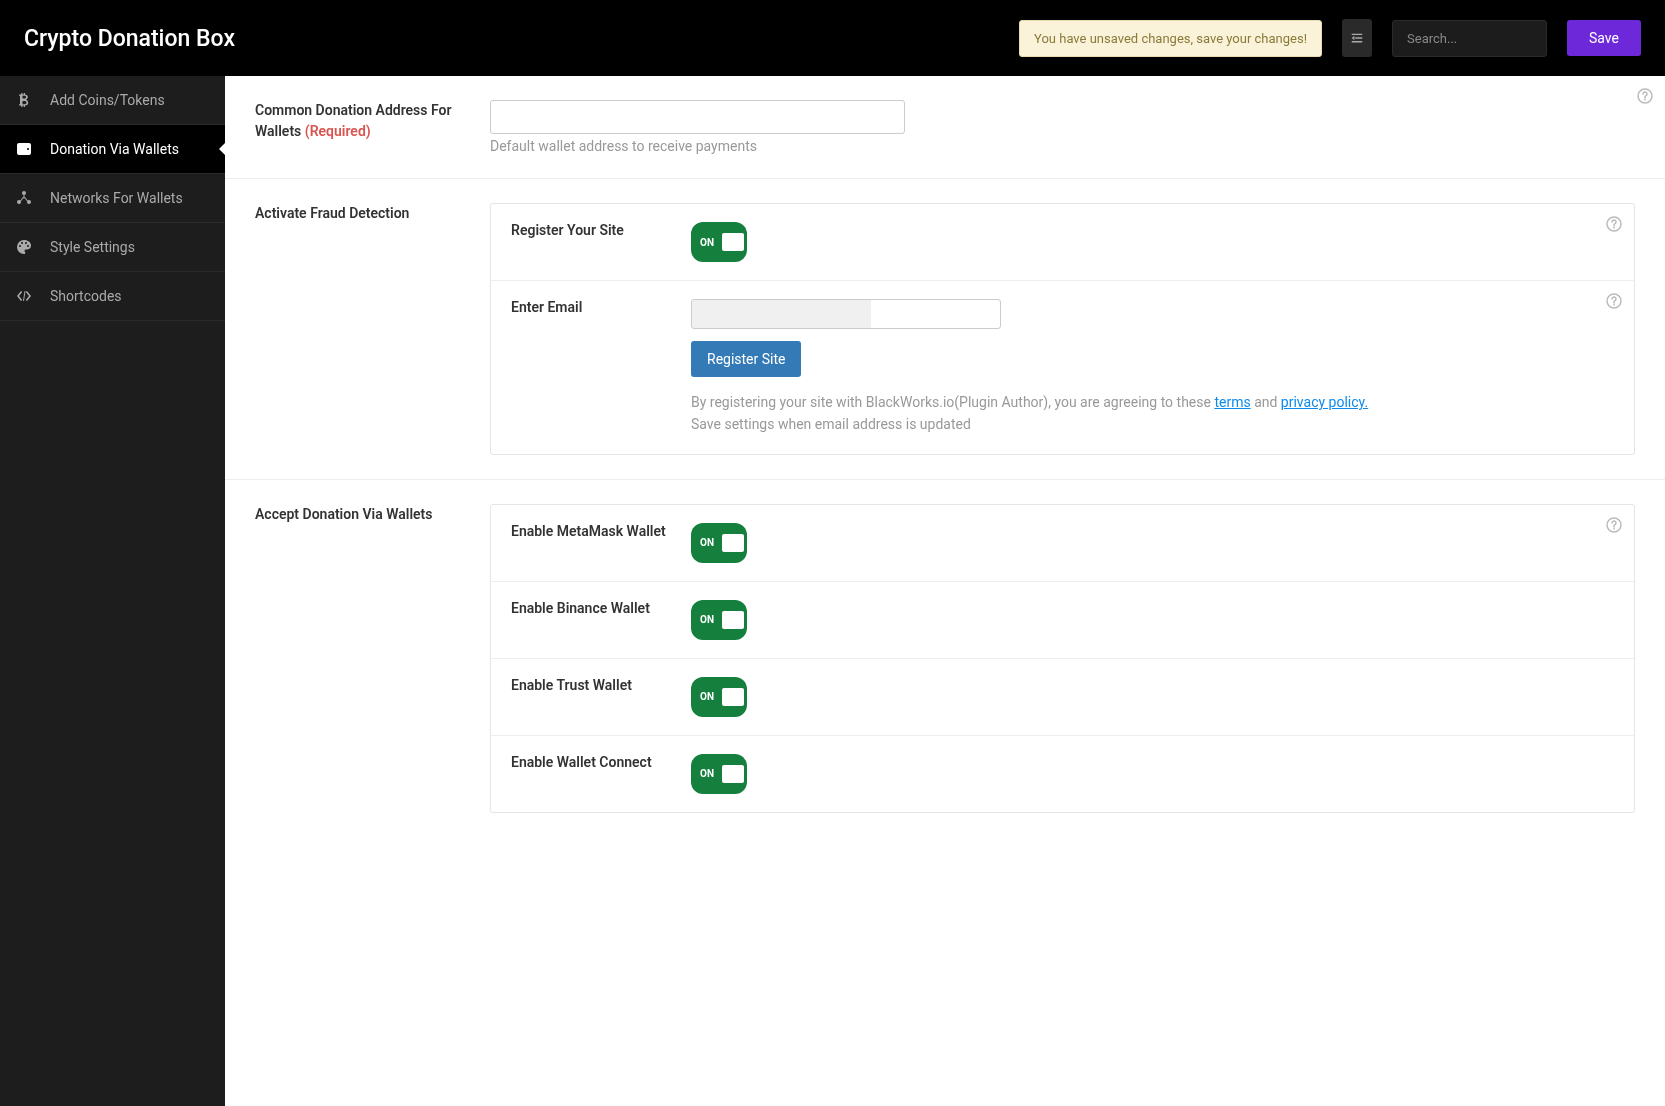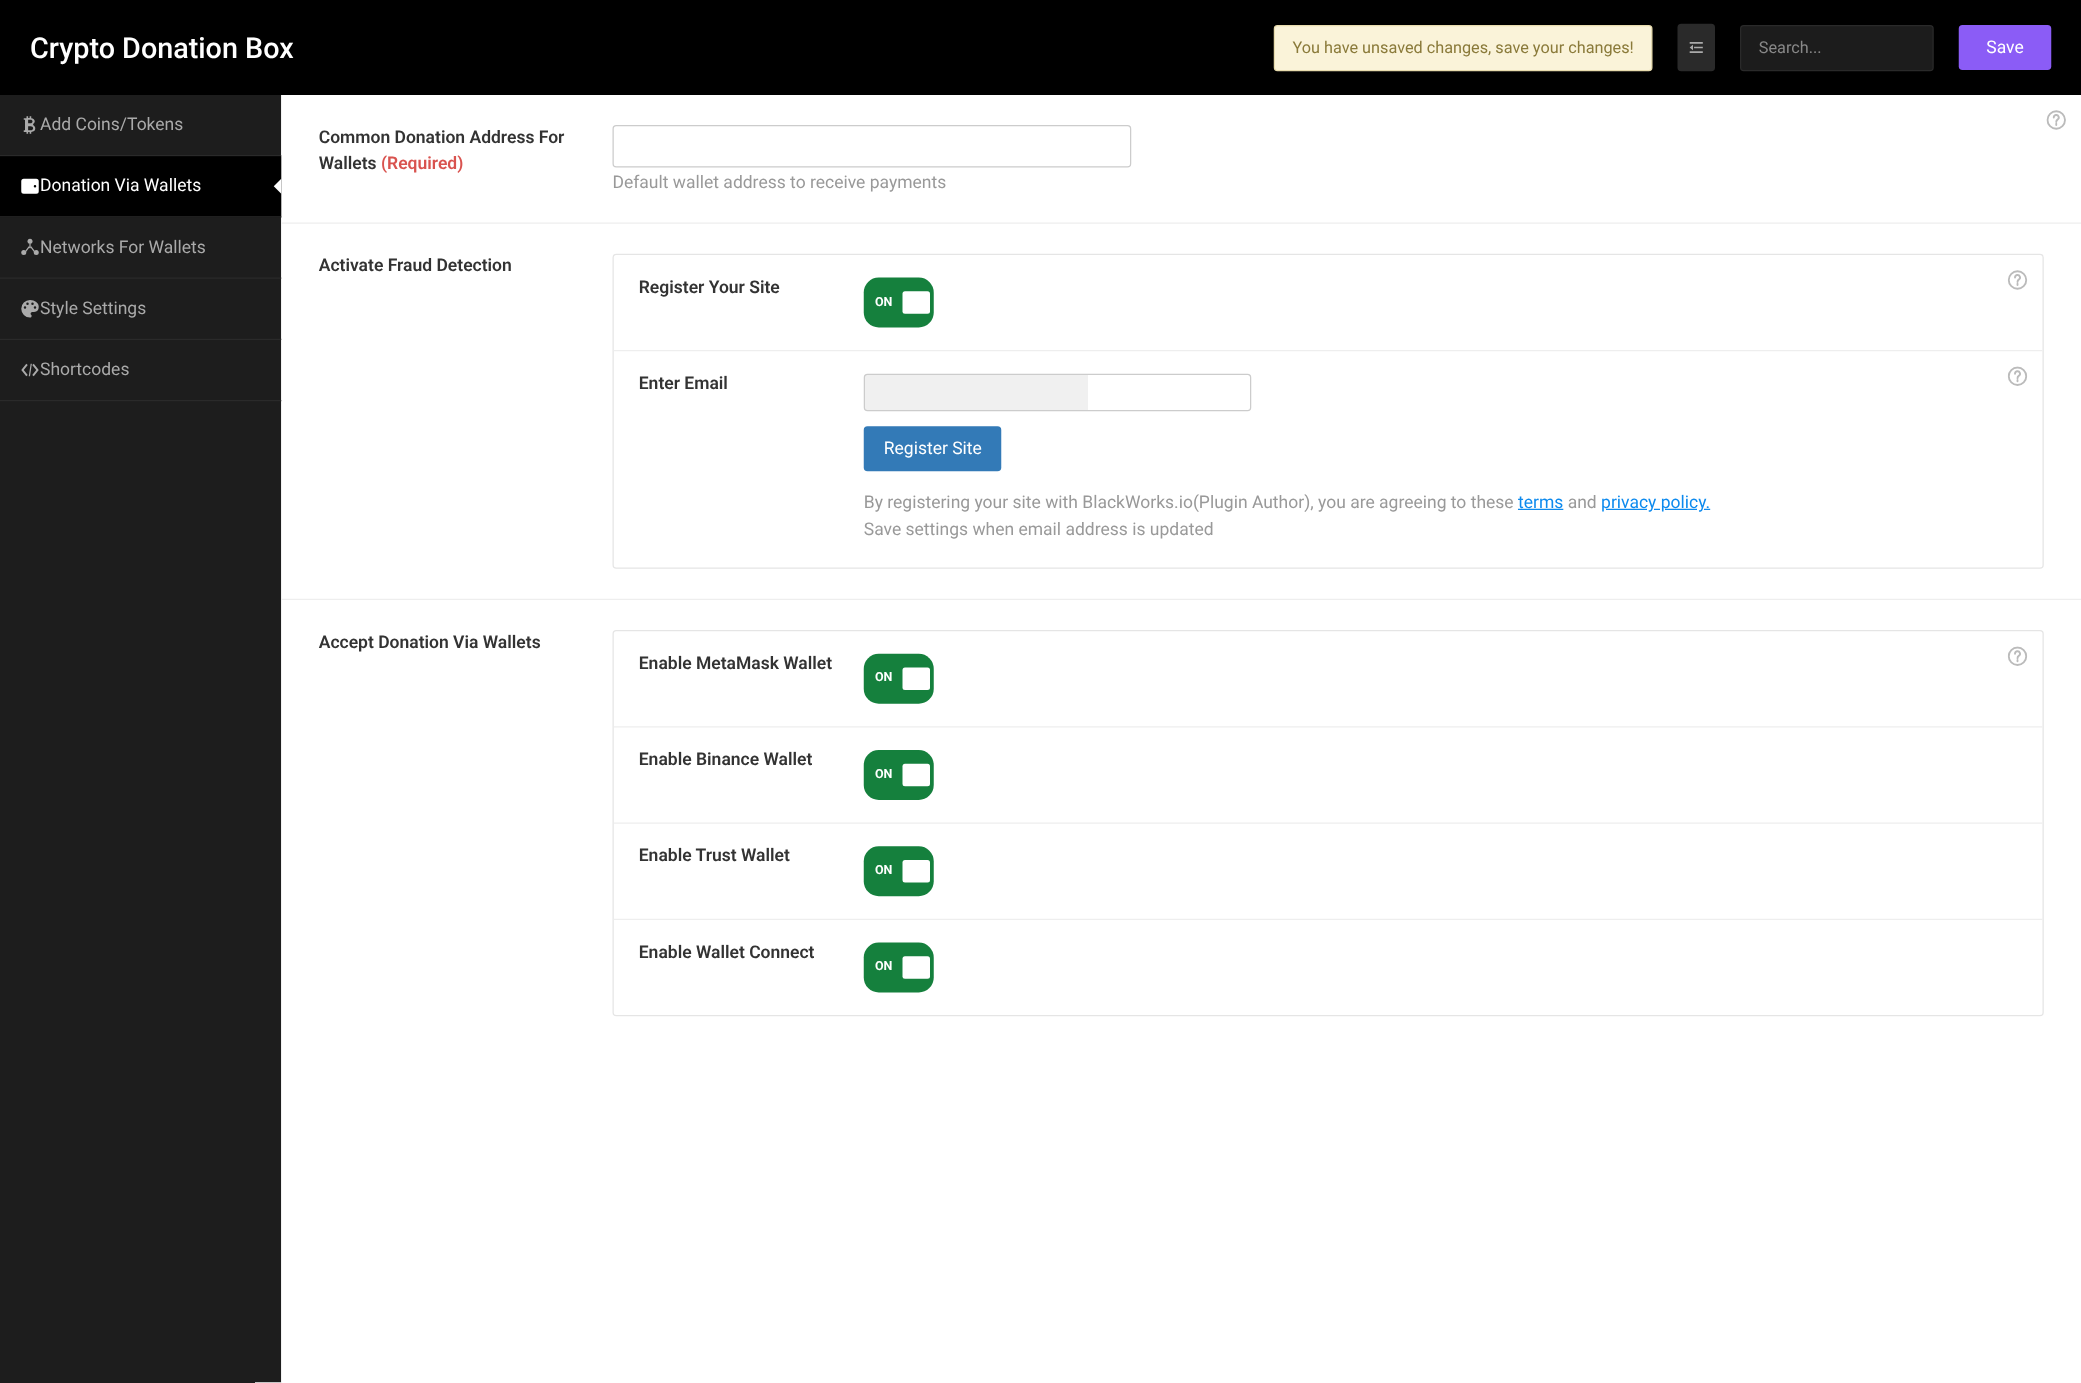--- a/index.html
+++ b/index.html
@@ -4,24 +4,24 @@
 <style>
 *{box-sizing:border-box;margin:0;padding:0;font-family:-apple-system,BlinkMacSystemFont,"Segoe UI",Roboto,Helvetica,Arial,sans-serif}
 body{background:#fff;color:#333}
 .topbar{background:#000;height:76px;display:flex;align-items:center;justify-content:space-between;padding:12px 24px}
 .app-title{color:#fff;font-size:23px;font-weight:500}
 .topbar-right{display:flex;align-items:center;gap:20px}
 .unsaved-banner{background:#faf3d9;border:1px solid #e8dcae;color:#8a7a3a;padding:10px 14px;border-radius:3px;font-size:13px}
 .sidebar-collapse-btn{background:#2a2a2a;color:#aaa;width:30px;height:38px;display:flex;align-items:center;justify-content:center;border-radius:3px;cursor:pointer;font-size:14px}
 .search-input{background:#1c1c1c;border:1px solid #2a2a2a;color:#ccc;padding:10px 14px;width:155px;border-radius:3px;font-size:13px;outline:none}
 .search-input::placeholder{color:#888}
-.save-btn{background:#8b5cf6;color:#fff;border:none;padding:10px 22px;border-radius:3px;font-size:14px;cursor:pointer}
+.save-btn{background:#6d28d9;color:#fff;border:none;padding:10px 22px;border-radius:3px;font-size:14px;cursor:pointer}
 .layout{display:flex}
 .sidebar{width:225px;background:#1d1d1d;min-height:calc(100vh - 76px)}
-.nav-item{display:flex;align-items:center;gap:0;padding:16px 16px;color:#aaa;font-size:14px;cursor:pointer;border-bottom:1px solid #2a2a2a;position:relative}
+.nav-item{display:flex;align-items:center;gap:18px;padding:16px 16px;color:#aaa;font-size:14px;cursor:pointer;border-bottom:1px solid #2a2a2a;position:relative}
 .nav-item.active{background:#000;color:#fff}
 .nav-item.active:after{content:"";position:absolute;right:0;top:50%;transform:translateY(-50%);border:6px solid transparent;border-right-color:#fff}
 .nav-icon{width:16px;height:16px;display:inline-flex;align-items:center;justify-content:center;color:inherit;flex-shrink:0}
 .main{flex:1;background:#fff;min-height:calc(100vh - 76px)}
 .row{display:flex;border-bottom:1px solid #eee;padding:24px 30px;position:relative}
 .row-label{width:235px;flex-shrink:0;font-size:14px;font-weight:600;color:#333;line-height:1.5}
 .required-tag{color:#d9534f;font-weight:600}
 .row-content{flex:1}
 .text-input{width:415px;border:1px solid #ccc;border-radius:3px;padding:8px 10px;font-size:14px;outline:none}
 .help-text{color:#999;font-size:14px;margin-top:4px}

